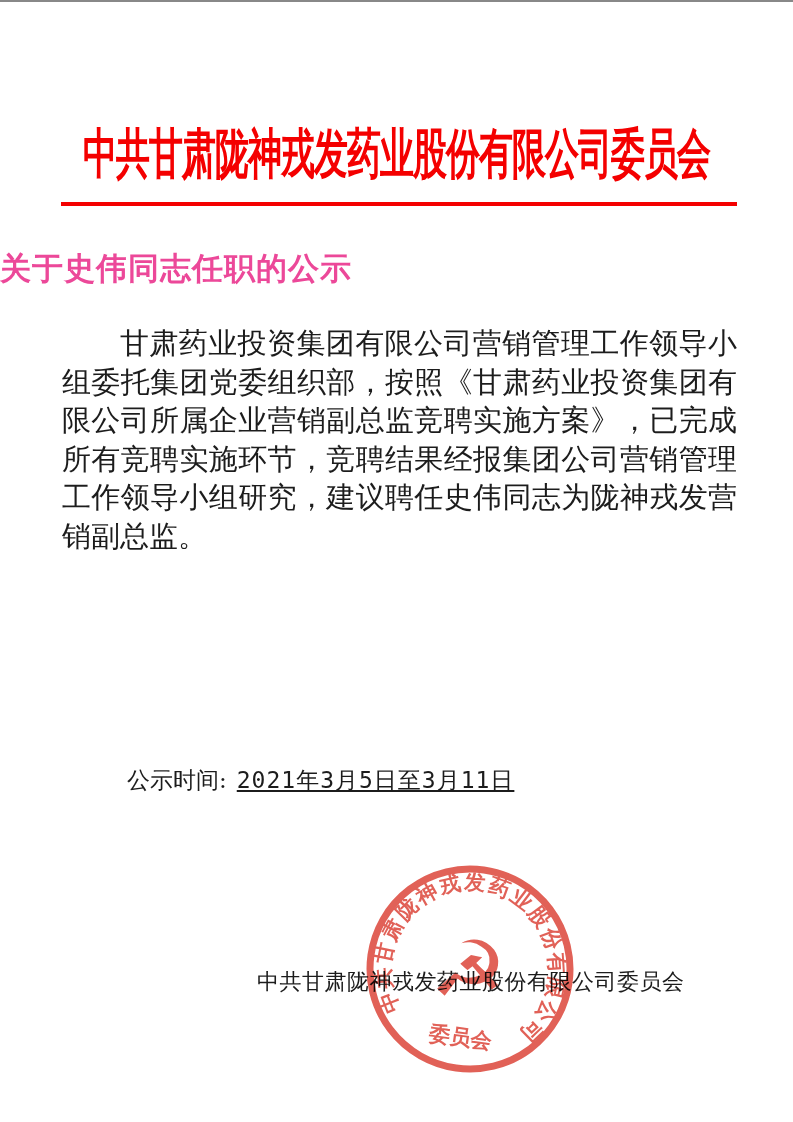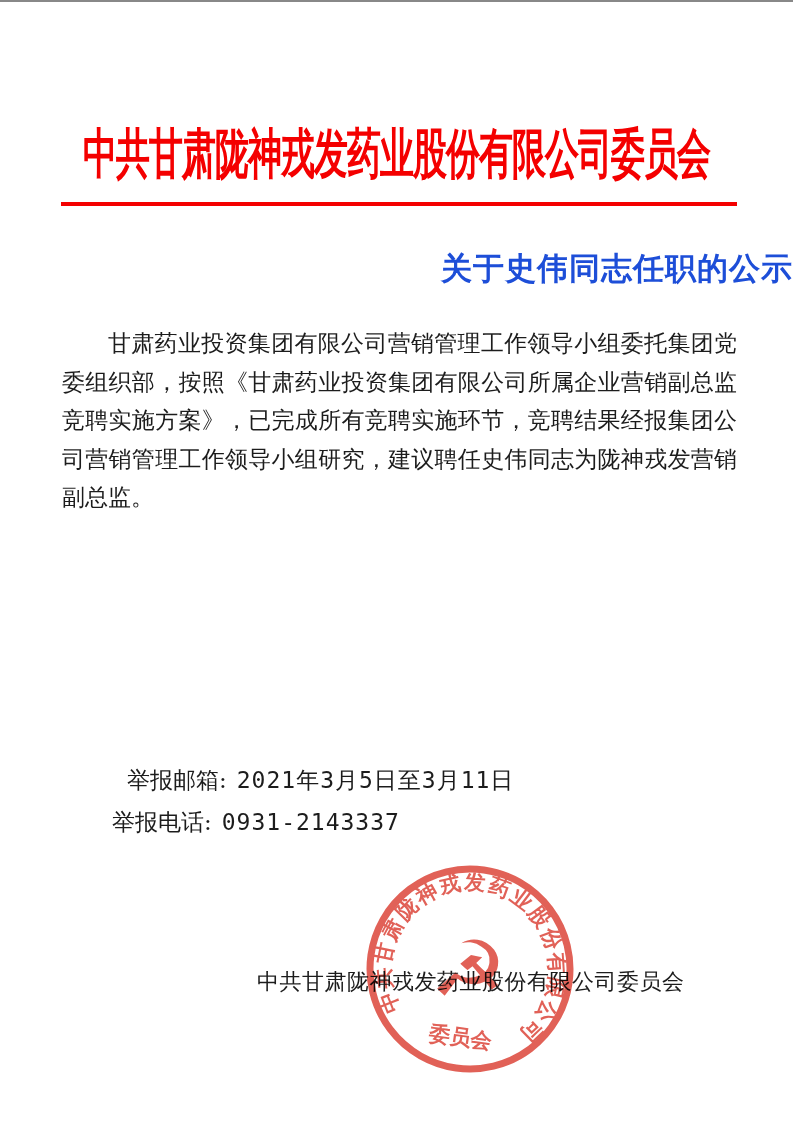--- a/index.html
+++ b/index.html
@@ -28,49 +28,50 @@
   .red-rule {
     position:absolute;
     top:200px; left:61px;
     width:676px; height:4px;
     background:#f40000;
   }
   .doc-title {
     position:absolute;
     top:246px; left:0; right:0;
     margin:0;
-    text-align:right;
+    text-align:left;
     font-size:31px;
     font-weight:bold;
     letter-spacing:1px;
-    color:#1d4ed8;
+    color:#ec4899;
   }
   .body-block {
     position:absolute;
     top:322px; left:62px;
     width:675px;
-    font-size:23px;
+    font-size:29px;
     line-height:38.5px;
     text-align:justify;
     text-justify:inter-ideograph;
   }
   .body-block p { margin:0; text-indent:2em; }
   .body-block p + p { margin-top:7px; }
   .info-block {
     position:absolute;
     top:757px; left:62px;
     font-size:23px;
   }
   .info-line { height:42px; line-height:42px; white-space:nowrap; }
   .indent-a { margin-left:65px; }
   .indent-b { margin-left:50px; }
   .info-value {
     font-family:"DejaVu Sans Mono","Liberation Mono",monospace;
     margin-left:10px;
     letter-spacing:1px;
+    text-decoration:underline;
   }
   .signature {
     position:absolute;
     top:966px; left:257px;
     font-size:22px;
     line-height:27px;
     letter-spacing:0.5px;
     white-space:nowrap;
   }
   .sign-date {
@@ -103,24 +104,21 @@
   <div class="red-rule"></div>
 
   <h1 class="doc-title">关于史伟同志任职的公示</h1>
 
   <div class="body-block">
     <p>甘肃药业投资集团有限公司营销管理工作领导小组委托集团党委组织部，按照《甘肃药业投资集团有限公司所属企业营销副总监竞聘实施方案》，已完成所有竞聘实施环节，竞聘结果经报集团公司营销管理工作领导小组研究，建议聘任史伟同志为陇神戎发营销副总监。</p>
   </div>
 
   <div class="info-block">
     <div class="info-line indent-a">
-      <span>举报邮箱:</span><span class="info-value">2021年3月5日至3月11日</span>
-    </div>
-    <div class="info-line indent-b">
-      <span>举报电话:</span><span class="info-value">0931-2143337</span>
+      <span>公示时间:</span><span class="info-value">2021年3月5日至3月11日</span>
     </div>
   </div>
 
   <div class="signature">中共甘肃陇神戎发药业股份有限公司委员会</div>
 
 
   <svg class="seal" viewBox="0 0 220 220" aria-hidden="true">
     <circle cx="110" cy="110" r="100" fill="none" stroke="#dd4b40" stroke-width="7"></circle>
     <path id="sealArc" d="M 48 161 A 80 80 0 1 1 172 161" fill="none"></path>
     <text font-size="21" font-weight="bold" fill="#dd4b40" letter-spacing="2">

